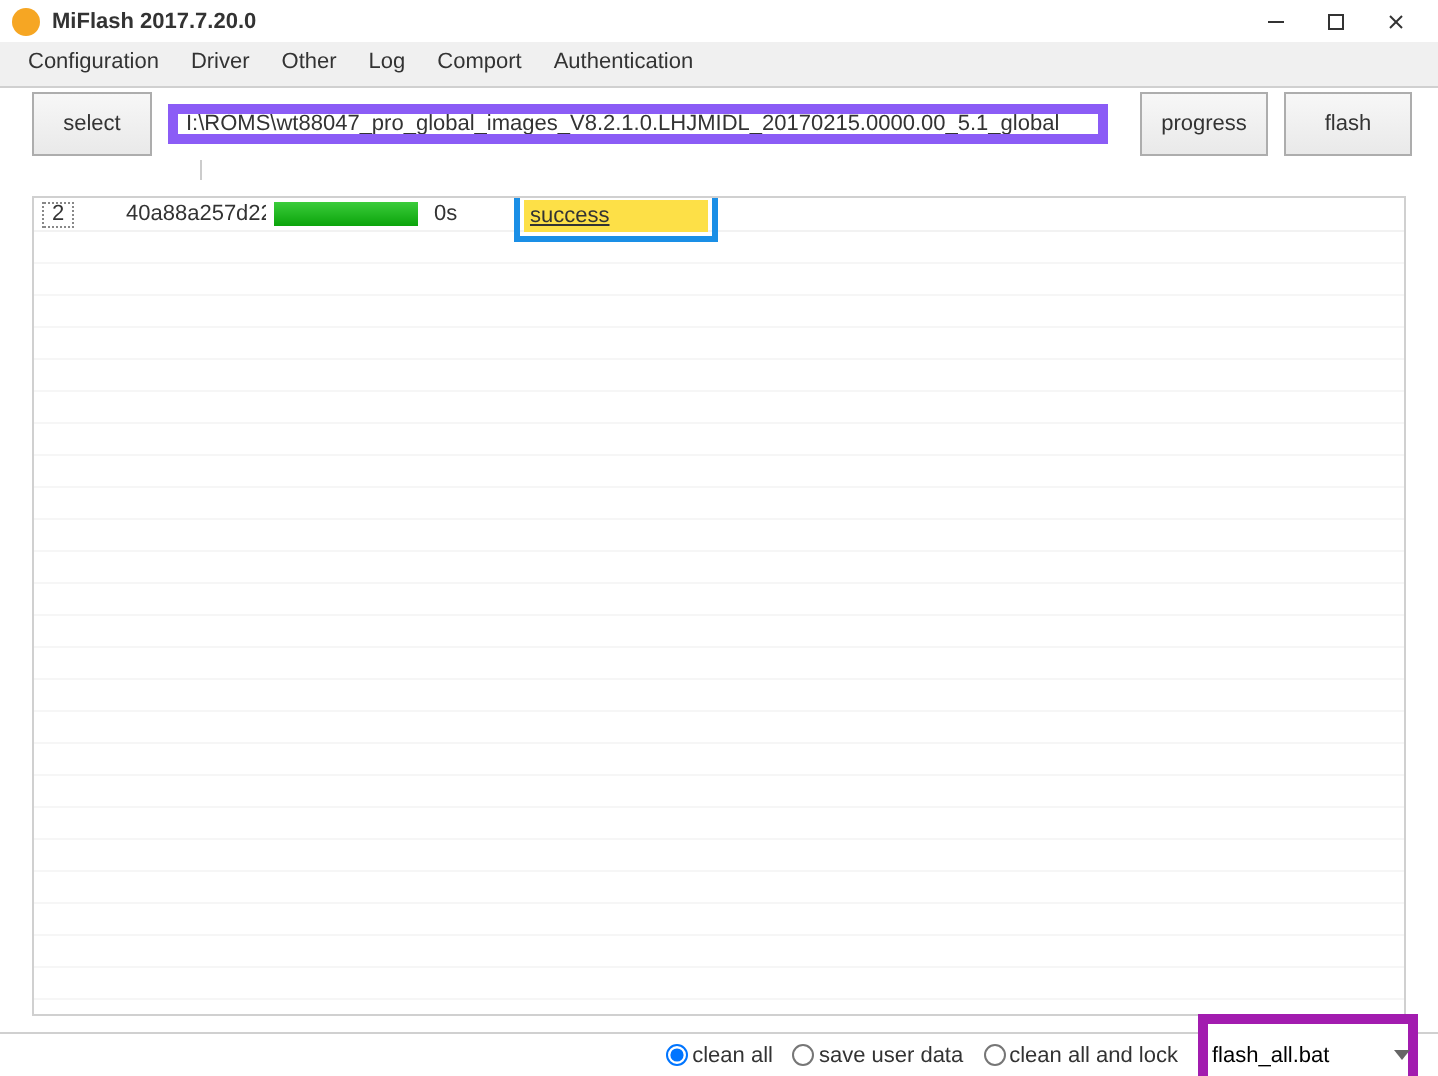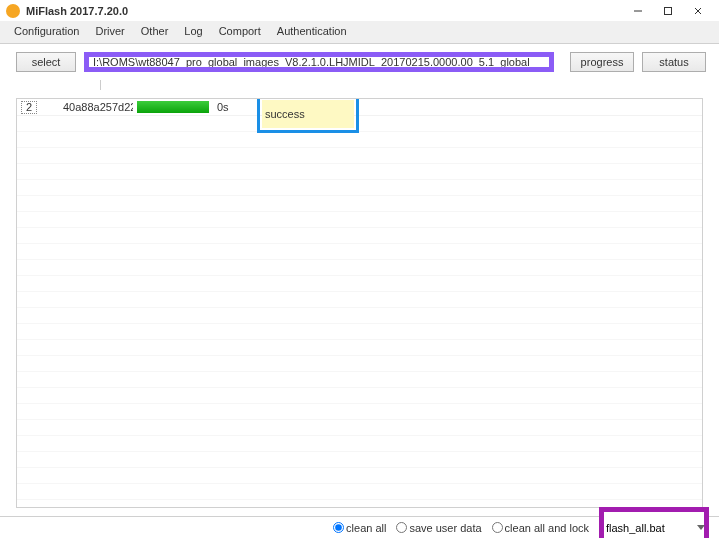--- a/index.html
+++ b/index.html
@@ -11,21 +11,21 @@
     .titlebar .app-title { flex: 1; color: #333; }
     .titlebar .win-controls { display: flex; gap: 0; }
     .titlebar .win-btn { width: 30px; height: 18px; display: flex; align-items: center; justify-content: center; color: #333; cursor: pointer; }
 
     
     .menubar { height: 22px; background: #f0f0f0; display: flex; padding: 0 6px; gap: 0; border-bottom: 1px solid #d0d0d0; }
     .menubar .menu-item { padding: 3px 8px; color: #333; cursor: pointer; }
 
     
     .toolbar { height: 36px; display: flex; align-items: center; padding: 6px 16px; gap: 8px; }
-    .btn { height: 20px; padding: 0 28px; background: linear-gradient(#f7f7f7,#e9e9e9); border: 1px solid #adadad; cursor: pointer; color: #333; display: inline-flex; align-items: center; justify-content: center; }
+    .btn { height: 32px; padding: 0 28px; background: linear-gradient(#f7f7f7,#e9e9e9); border: 1px solid #adadad; cursor: pointer; color: #333; display: inline-flex; align-items: center; justify-content: center; }
     .btn-select { width: 60px; }
     .path-input { flex: 0 0 470px; height: 20px; border: 5px solid #8b5cf6; padding: 0 4px; background: #fff; color: #333; }
     .toolbar-spacer { flex: 1; }
     .btn-refresh { width: 64px; }
     .btn-flash { width: 64px; }
 
     
     .sep-area { height: 18px; position: relative; }
     .sep-tick { position: absolute; left: 100px; top: 0; width: 1px; height: 10px; background: #ccc; }
 
@@ -41,21 +41,21 @@
     .col-status { width: 318px; }
     .col-result { width: 104px; flex: 0 0 104px; }
 
     .trow { border-bottom: 1px solid #f2f2f2; }
     .td.col-id { position: relative; }
     .id-box { border: 1px dotted #888; padding: 0 4px; height: 13px; line-height: 11px; display: inline-block; }
 
     .progress-fill { width: 72px; height: 12px; background: linear-gradient(#3bcc3b, #0ba40b); }
 
     .result-highlight { border: 3px solid #1a8fe6; padding: 2px; display: inline-block; }
-    .result-cell { background: #fef9c3; width: 92px; height: 28px; display: inline-flex; align-items: center; padding: 0 3px; color: #333; }
+    .result-cell { background: #fde047; width: 92px; height: 16px; display: inline-flex; align-items: center; padding: 0 3px; color: #333; text-decoration: underline; }
 
     .empty-rows { flex: 1; background: repeating-linear-gradient(to bottom, #fff 0, #fff 15px, #f6f6f6 15px, #f6f6f6 16px); }
 
     
     .bottombar { height: 22px; border-top: 1px solid #d0d0d0; display: flex; align-items: center; justify-content: flex-end; padding: 0 10px; gap: 10px; color: #333; }
     .radio-group { display: flex; align-items: center; gap: 10px; }
     .radio-item { display: flex; align-items: center; gap: 2px; }
     .radio-item input { width: 11px; height: 11px; }
     .bat-select { height: 18px; width: 110px; border: 5px solid #a21caf; background: #fff; padding: 16px 2px; font-size: 11px; }
     .bat-wrap { position: relative; display: inline-flex; align-items: center; }
@@ -94,21 +94,21 @@
   <span class="menu-item">Log</span>
   <span class="menu-item">Comport</span>
   <span class="menu-item">Authentication</span>
 </div>
 
 <div class="toolbar">
   <button class="btn btn-select">select</button>
   <input class="path-input" type="text" value="I:\ROMS\wt88047_pro_global_images_V8.2.1.0.LHJMIDL_20170215.0000.00_5.1_global" style="">
   <div class="toolbar-spacer"></div>
   <button class="btn btn-refresh">progress</button>
-  <button class="btn btn-flash">status</button>
+  <button class="btn btn-flash">flash</button>
 </div>
 
 <div class="sep-area">
   <div class="sep-tick"></div>
 </div>
 
 <div class="table-wrap">
   <div class="trow">
     <div class="td col-id">
       <span class="id-box">2</span>

